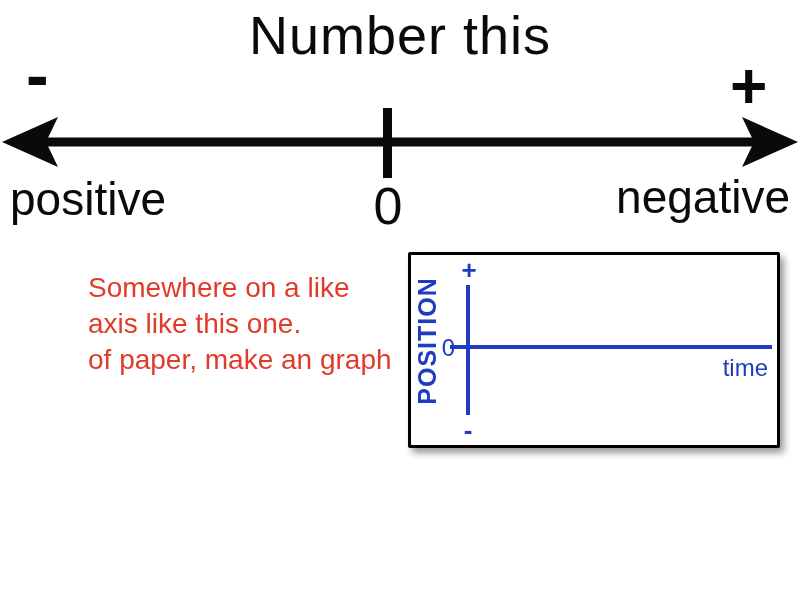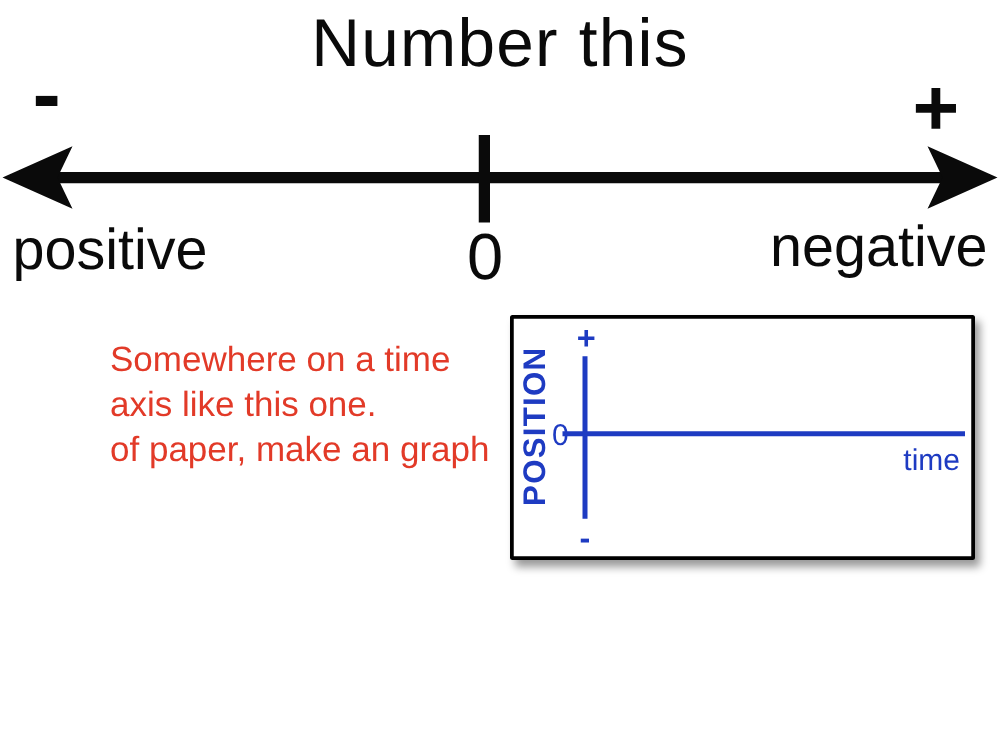--- a/index.html
+++ b/index.html
@@ -104,21 +104,21 @@
     <polygon points="2,42 58,17 46,42 58,67"></polygon>
     <polygon points="798,42 742,17 754,42 742,67"></polygon>
     <rect x="383" y="8" width="9" height="70"></rect>
   </svg>
 
   <div class="neg-label">positive</div>
   <div class="zero-label">0</div>
   <div class="pos-label">negative</div>
 
   <div class="instruction">
-    <div>Somewhere on a time</div>
+    <div>Somewhere on a like</div>
     <div>axis like this one.</div>
     <div>of paper, make an graph</div>
   </div>
 
   <div class="graph-panel">
     <svg class="graph-svg" width="366" height="190" viewBox="0 0 366 190" aria-hidden="true">
       <line x1="57" y1="30" x2="57" y2="160"></line>
       <line x1="39" y1="92" x2="361" y2="92"></line>
       <text class="axis-sign" x="58" y="24" text-anchor="middle">+</text>
       <text class="axis-sign" x="57" y="184" text-anchor="middle">-</text>

